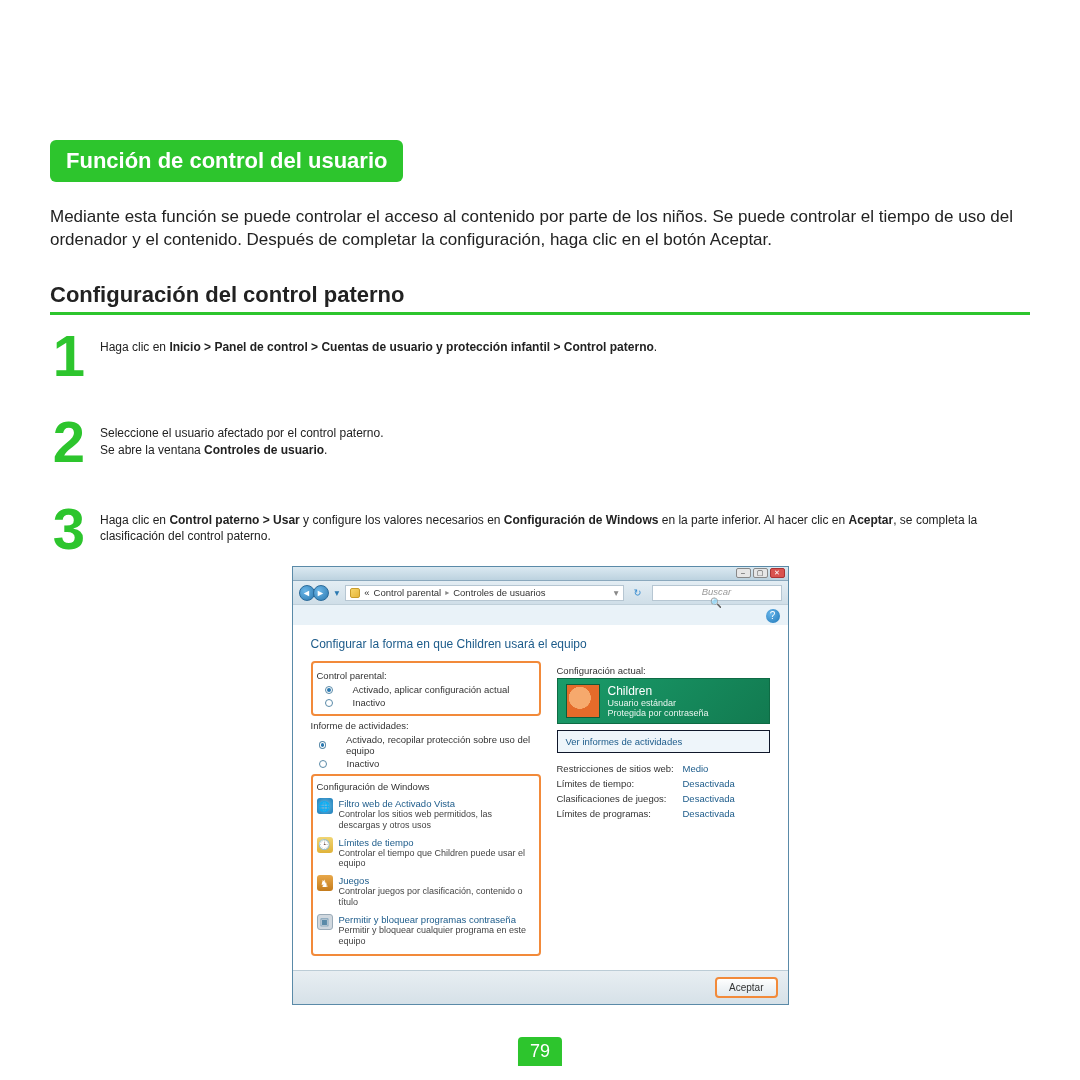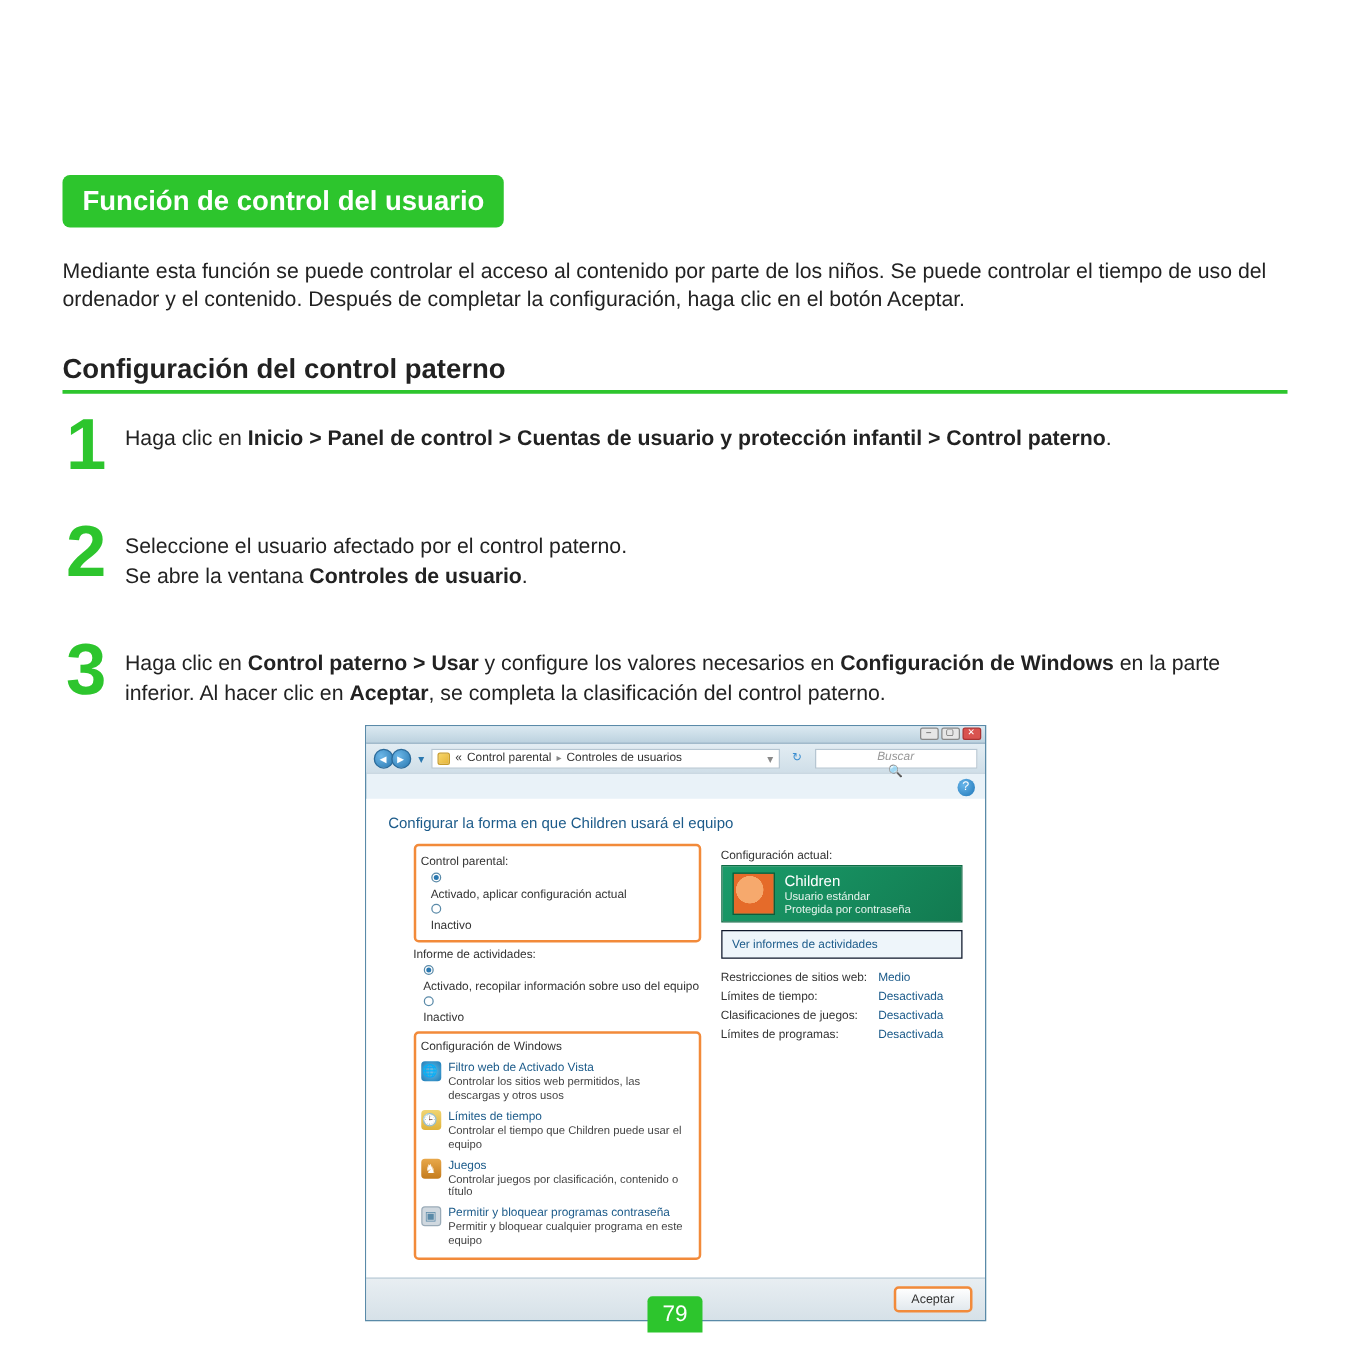--- a/index.html
+++ b/index.html
@@ -43,21 +43,21 @@
   }
   .step-num {
     color: #2dc52d;
     font-size: 58px;
     font-weight: bold;
     line-height: 0.8;
     min-width: 38px;
     text-align: center;
   }
   .step-text {
-    font-size: 17px;
+    font-size: 12px;
     line-height: 1.4;
     padding-top: 6px;
   }
   .step-text .b { font-weight: bold; }
 
   
   .win {
     width: 497px;
     margin: 0 auto;
     border: 1px solid #5a8aa8;
@@ -143,25 +143,25 @@
   .win-body {
     background: #fff;
     padding: 8px 18px 10px 18px;
     min-height: 320px;
   }
   .body-title {
     color: #1c5b8a;
     font-size: 12px;
     margin: 4px 0 10px 0;
   }
-  .cols { display:flex; gap:16px;margin-left:20px; }
+  .cols { display:flex; gap:16px; }
   .col-left { flex: 0 0 230px; }
   .col-right { flex: 1 1 auto; }
   .group-label { font-size: 9.5px; color:#333; margin: 4px 0 2px 0; }
-  .radio-row { display:flex; align-items:flex-start; gap:4px; padding:1px 0 1px 8px; font-size:9.5px;flex-direction:column; }
+  .radio-row { display:flex; align-items:center; gap:20px; padding:1px 0 1px 8px; font-size:9.5px; }
   .hl-box {
     border: 2px solid #f28a3a;
     border-radius: 4px;
     padding: 3px 4px 5px 4px;
     margin-bottom: 4px;
   }
   .radio {
     width:8px; height:8px; border:1px solid #5a8aa8;
     border-radius:50%; display:inline-block; position:relative;
   }
@@ -315,21 +315,21 @@
               <span>Activado, aplicar configuración actual</span>
             </div>
           <div class="radio-row">
               <span class="radio"></span>
               <span>Inactivo</span>
             </div>
         </div>
         <div class="group-label">Informe de actividades:</div>
         <div class="radio-row">
             <span class="radio sel"></span>
-            <span>Activado, recopilar información sobre uso del equipo</span>
+            <span>Activado, recopilar protección sobre uso del equipo</span>
           </div>
         <div class="radio-row">
             <span class="radio"></span>
             <span>Inactivo</span>
           </div>
 
         <div class="hl-box" style="margin-top:4px;">
           <div class="wc-section-title">Configuración de Windows</div>
           <div class="wc-list">
             <div class="wc-item">

